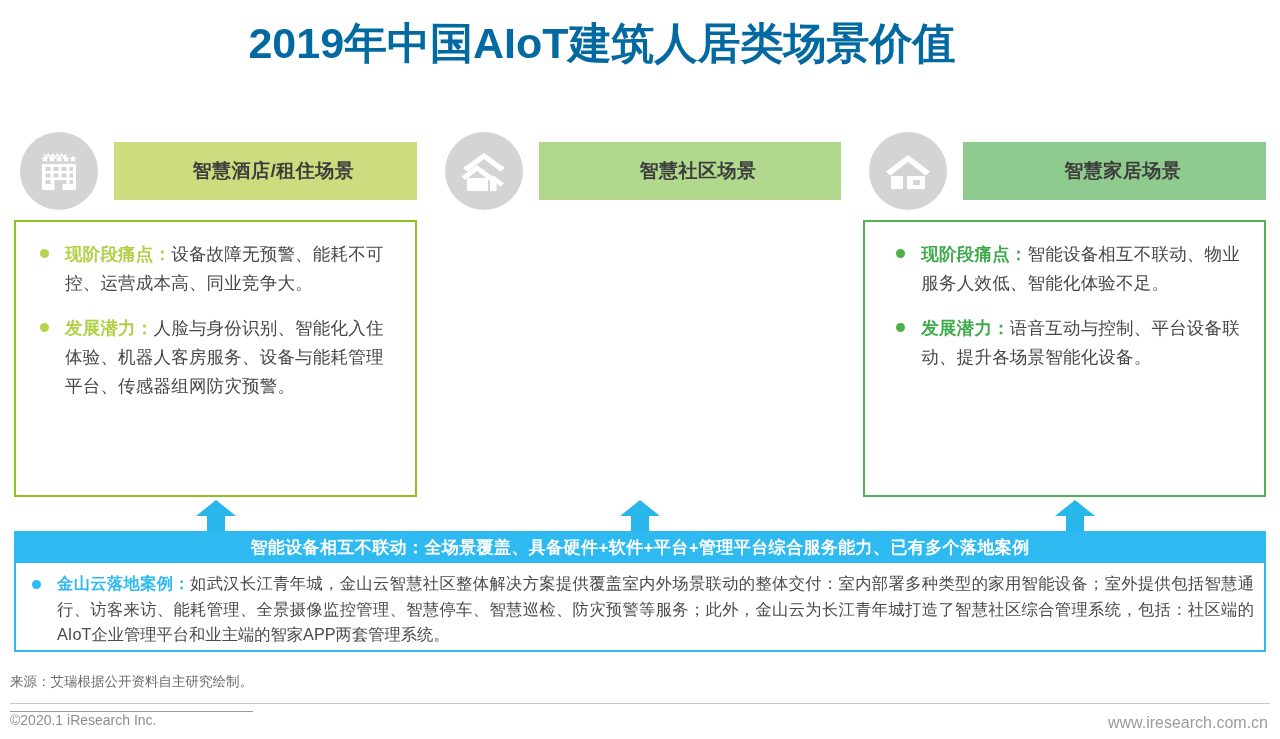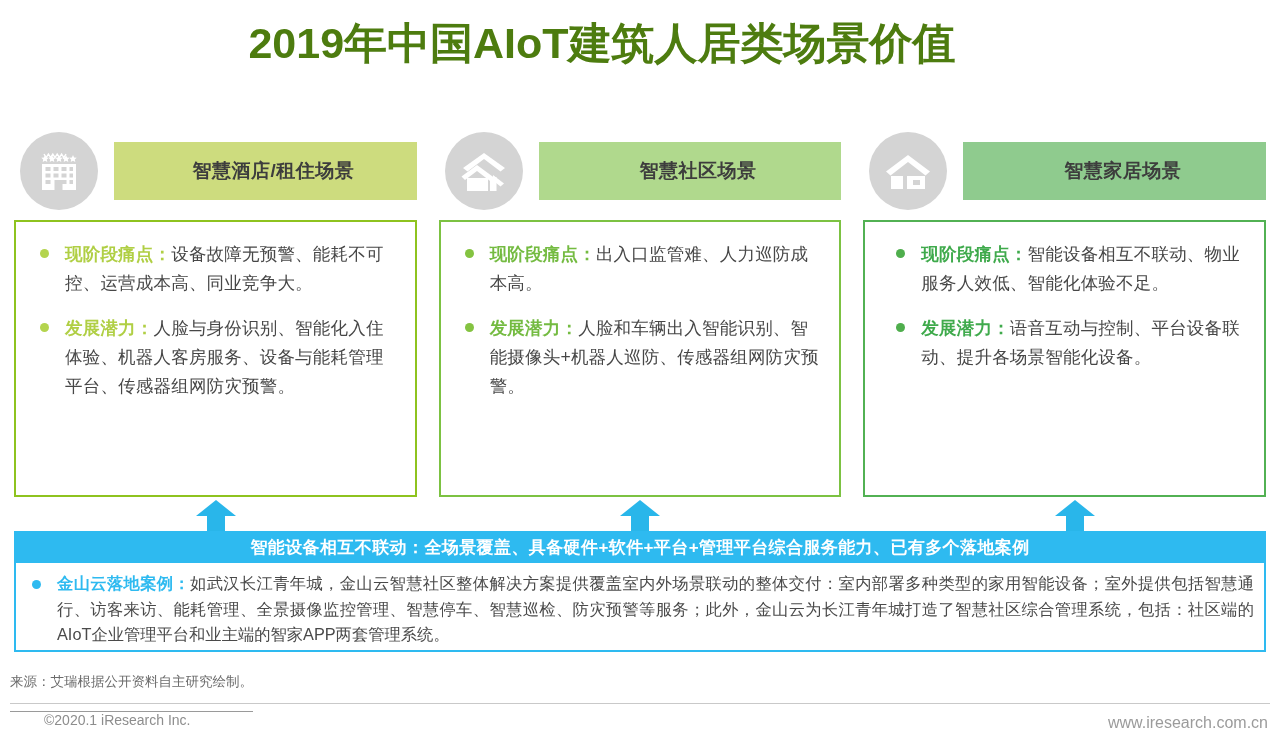--- a/index.html
+++ b/index.html
@@ -8,21 +8,21 @@
     background: #ffffff;
     font-family: "Liberation Sans", "DejaVu Sans", sans-serif;
     overflow: hidden;
   }
   .page { position: relative; width: 1280px; height: 739px; }
 
   
   .title {
     position: absolute; left: 0; top: 12px; width: 1204px;
     text-align: center;
-    font-size: 43px; font-weight: bold; color: #4d7c0f;
+    font-size: 43px; font-weight: bold; color: #0369a1;
     letter-spacing: 0px;
     line-height: 62px;
     white-space: nowrap;
   }
 
   
   .columns {
     position: absolute; left: 14px; top: 132px;
     width: 1252px; height: 365px;
     display: flex; gap: 22px;
@@ -126,21 +126,21 @@
     padding-bottom: 20px;
   }
 
   
   .footer-rule {
     position: absolute; left: 10px; top: 703px; width: 1260px; height: 1px;
     background: #c9c9c9;
   }
   .copyright {
     position: absolute; left: 10px; top: 712px;
-    font-size: 14px; color: #8d8d8d; margin-left: 34px;
+    font-size: 14px; color: #8d8d8d;
   }
   .site {
     position: absolute; right: 12px; top: 714px;
     font-size: 16px; color: #9b9b9b;
   }
 </style>
 </head>
 <body>
 
 <div class="page">
@@ -210,34 +210,20 @@
             <g fill="#ffffff">
               <polygon points="17,16 36,30 32,33.5 17,22 5,31 1.5,27.5"></polygon>
               <rect x="7" y="29" width="21" height="13"></rect>
             </g>
           </svg>
         </div>
         <div class="header-band" style="background:#b0d98d;">
           <span class="band-label">智慧社区场景</span>
         </div>
       </div>
-      <div class="box">
-        <div class="bullet-row">
-          <div class="dot"></div>
-          <div class="bullet-text">
-            <span class="lbl">现阶段痛点：</span><span>出入口监管难、人力巡防成本高。</span>
-          </div>
-        </div>
-        <div class="bullet-row">
-          <div class="dot"></div>
-          <div class="bullet-text">
-            <span class="lbl">发展潜力：</span><span>人脸和车辆出入智能识别、智能摄像头+机器人巡防、传感器组网防灾预警。</span>
-          </div>
-        </div>
-      </div>
     </div>
 
     <div class="col col-3">
       <div class="col-header">
         <div class="icon-circle">
           <svg width="48" height="42" viewBox="0 0 48 42">
             <g fill="#ffffff">
               <polygon points="24,5 46,21.5 41.5,25.5 24,12 6.5,25.5 2,21.5"></polygon>
               <rect x="7" y="26" width="12" height="13"></rect>
               <rect x="23" y="26" width="18" height="13"></rect>

